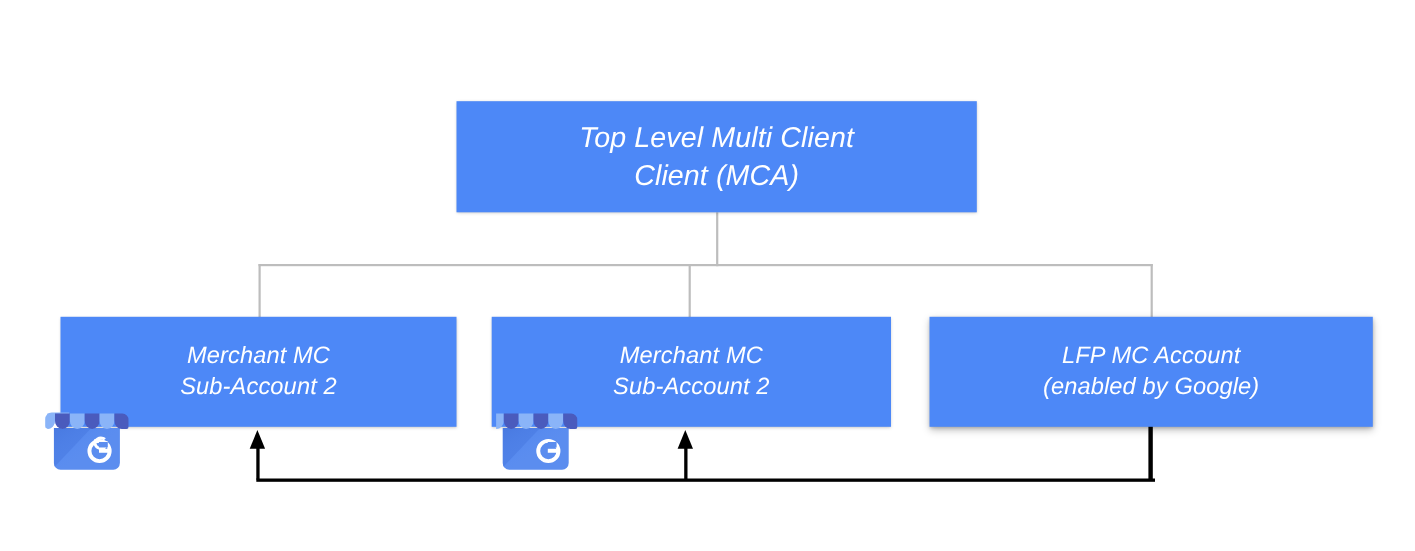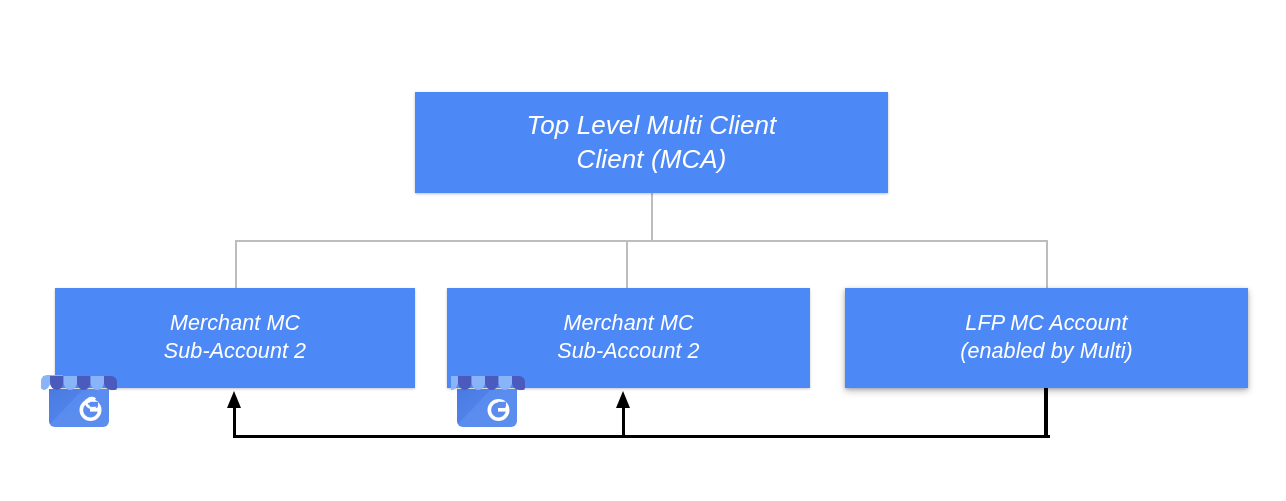--- a/index.html
+++ b/index.html
@@ -145,21 +145,21 @@
     <span class="line2">Sub-Account 2</span>
   </div>
 
   <div class="node" id="node-sub2">
     <span class="line1">Merchant MC</span>
     <span class="line2">Sub-Account 2</span>
   </div>
 
   <div class="node" id="node-lfp">
     <span class="line1">LFP MC Account</span>
-    <span class="line2">(enabled by Multi)</span>
+    <span class="line2">(enabled by Google)</span>
   </div>
 
   <svg class="gmb-icon" id="gmb-icon-1" viewBox="0 0 76 62">
     <defs>
       <linearGradient id="shade1" x1="0" y1="0" x2="1" y2="1">
         <stop offset="0%" stop-color="#3f6fd8" stop-opacity="0.45"></stop>
         <stop offset="55%" stop-color="#4d88f7" stop-opacity="0"></stop>
       </linearGradient>
       <clipPath id="bodyclip1">
         <path d="M8,22 H68 V54 a6,6 0 0 1 -6,6 H14 a6,6 0 0 1 -6,-6 Z"></path>

